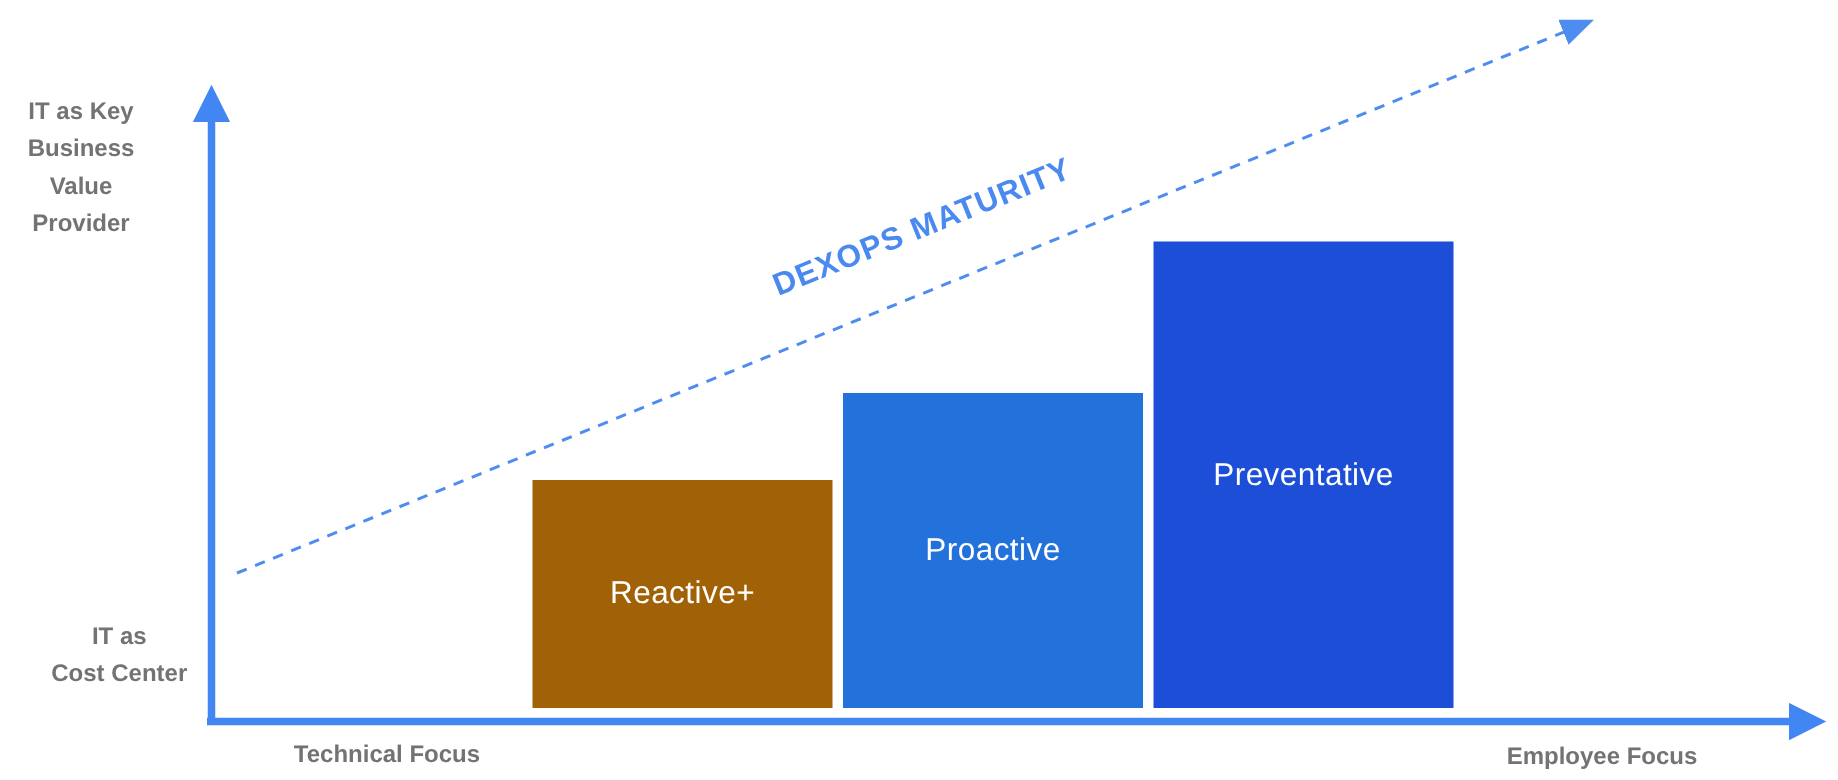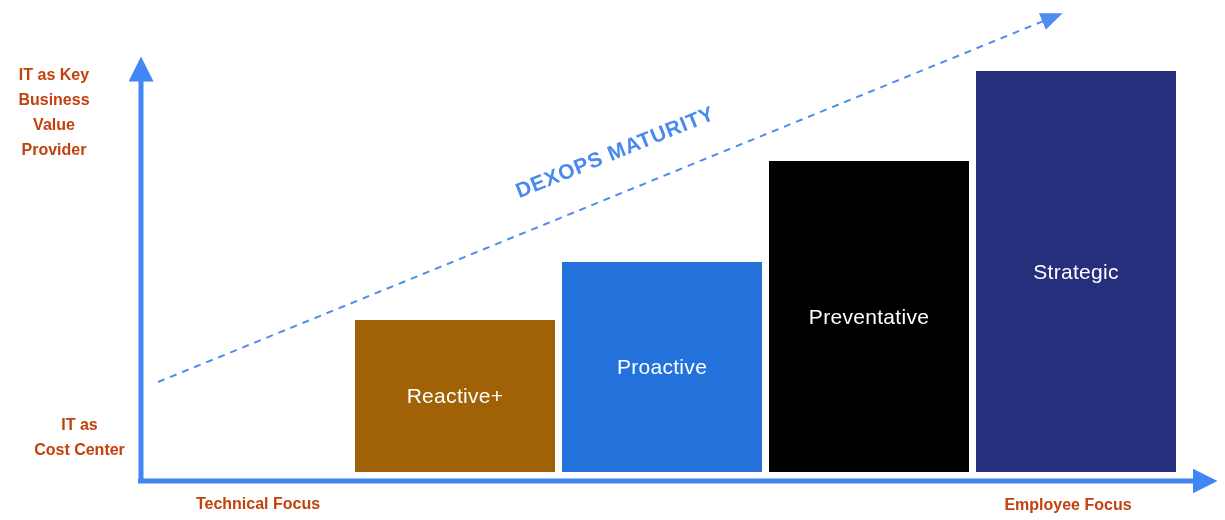--- a/index.html
+++ b/index.html
@@ -19,21 +19,21 @@
     box-sizing:border-box;
     display:flex;align-items:center;justify-content:center;
   }
   .bar-label{
     font-size:21px;font-weight:500;letter-spacing:.3px;
     text-align:center;
   }
 
   
   .caption{
-    position:absolute;color:#c2410c;font-weight:700;
+    position:absolute;color:#737373;font-weight:700;
     font-size:16px;line-height:25px;text-align:center;white-space:pre-line;
   }
   .y-top{left:0;top:62px;width:108px;}
   .y-bottom{left:0;top:412px;width:125px;margin-left:17px;}
   .x-left{left:168px;top:491px;width:180px;}
   .x-right{left:978px;top:492px;width:180px;text-align:center;}
 
   
   .trend-label{
     position:absolute;left:495px;top:140px;width:240px;
@@ -64,25 +64,22 @@
 
     <line x1="158" y1="382" x2="1046" y2="20" stroke="#4E8DF0" stroke-width="2" stroke-dasharray="7 6" marker-end="url(#trendArrow)"></line>
   </svg>
 
   <div class="bar" style="left: 355px; width: 200px; height: 152px; background: #a16207; color: rgb(255, 255, 255);">
     <span class="bar-label">Reactive+</span>
   </div>
   <div class="bar" style="left: 562px; width: 200px; height: 210px; background: rgb(35, 114, 219); color: rgb(255, 255, 255);">
     <span class="bar-label">Proactive</span>
   </div>
-  <div class="bar" style="left: 769px; width: 200px; height: 311px; background: #000000; color: rgb(255, 255, 255);">
+  <div class="bar" style="left: 769px; width: 200px; height: 311px; background: #1d4ed8; color: rgb(255, 255, 255);">
     <span class="bar-label">Preventative</span>
-  </div>
-  <div class="bar" style="left: 976px; width: 200px; height: 401px; background: rgb(37, 47, 123); color: rgb(255, 255, 255);">
-    <span class="bar-label">Strategic</span>
   </div>
 
   <div class="caption y-top">IT as Key
 Business
 Value
 Provider</div>
   <div class="caption y-bottom">IT as
 Cost Center</div>
   <div class="caption x-left">Technical Focus</div>
   <div class="caption x-right">Employee Focus</div>

